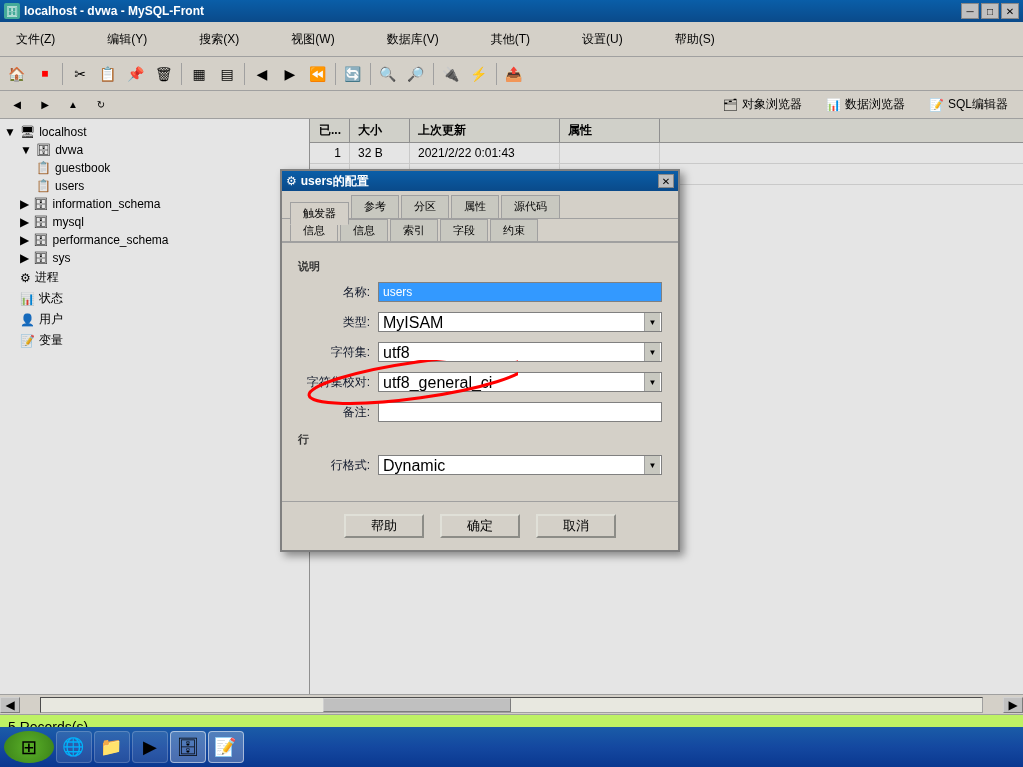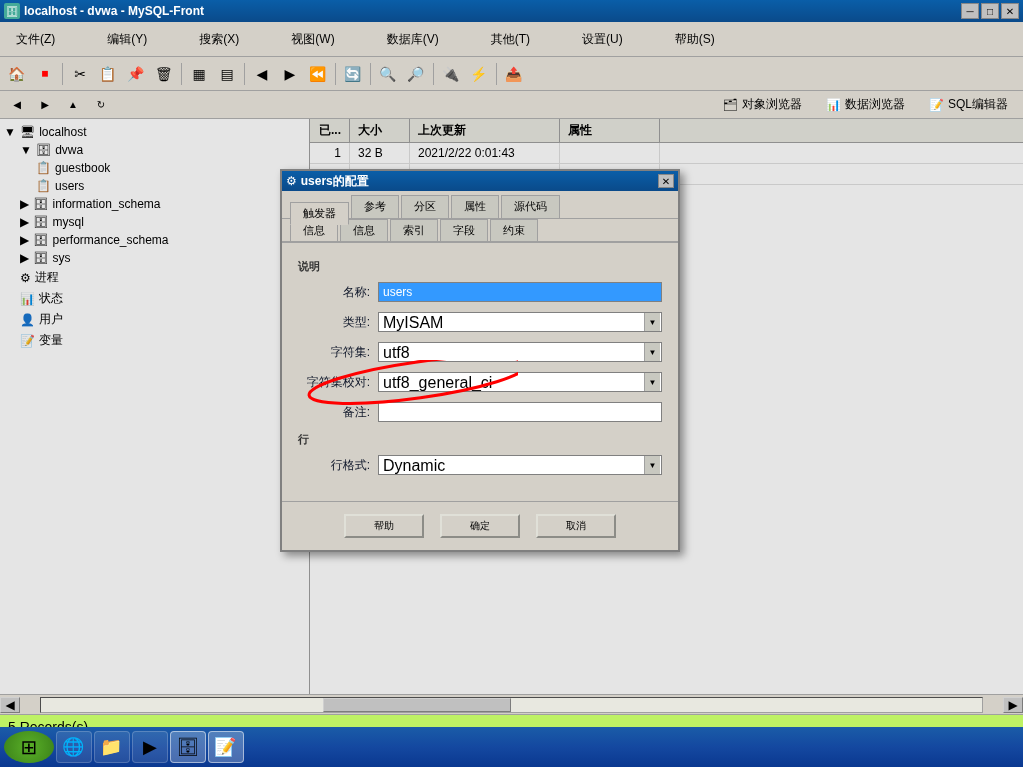--- a/index.html
+++ b/index.html
@@ -307,21 +307,21 @@
       gap: 16px;
       padding: 12px 16px;
       border-top: 1px solid #a0a0a0;
       background: #d4d0c8;
     }
     .modal-btn {
       width: 80px;
       height: 24px;
       background: #d4d0c8;
       border: 2px outset #e0e0d8;
-      font-size: 10px;
+      font-size: 13px;
       cursor: pointer;
       display: flex;
       align-items: center;
       justify-content: center;
     }
 
     
     .taskbar-bottom {
       position: absolute;
       bottom: 0;

